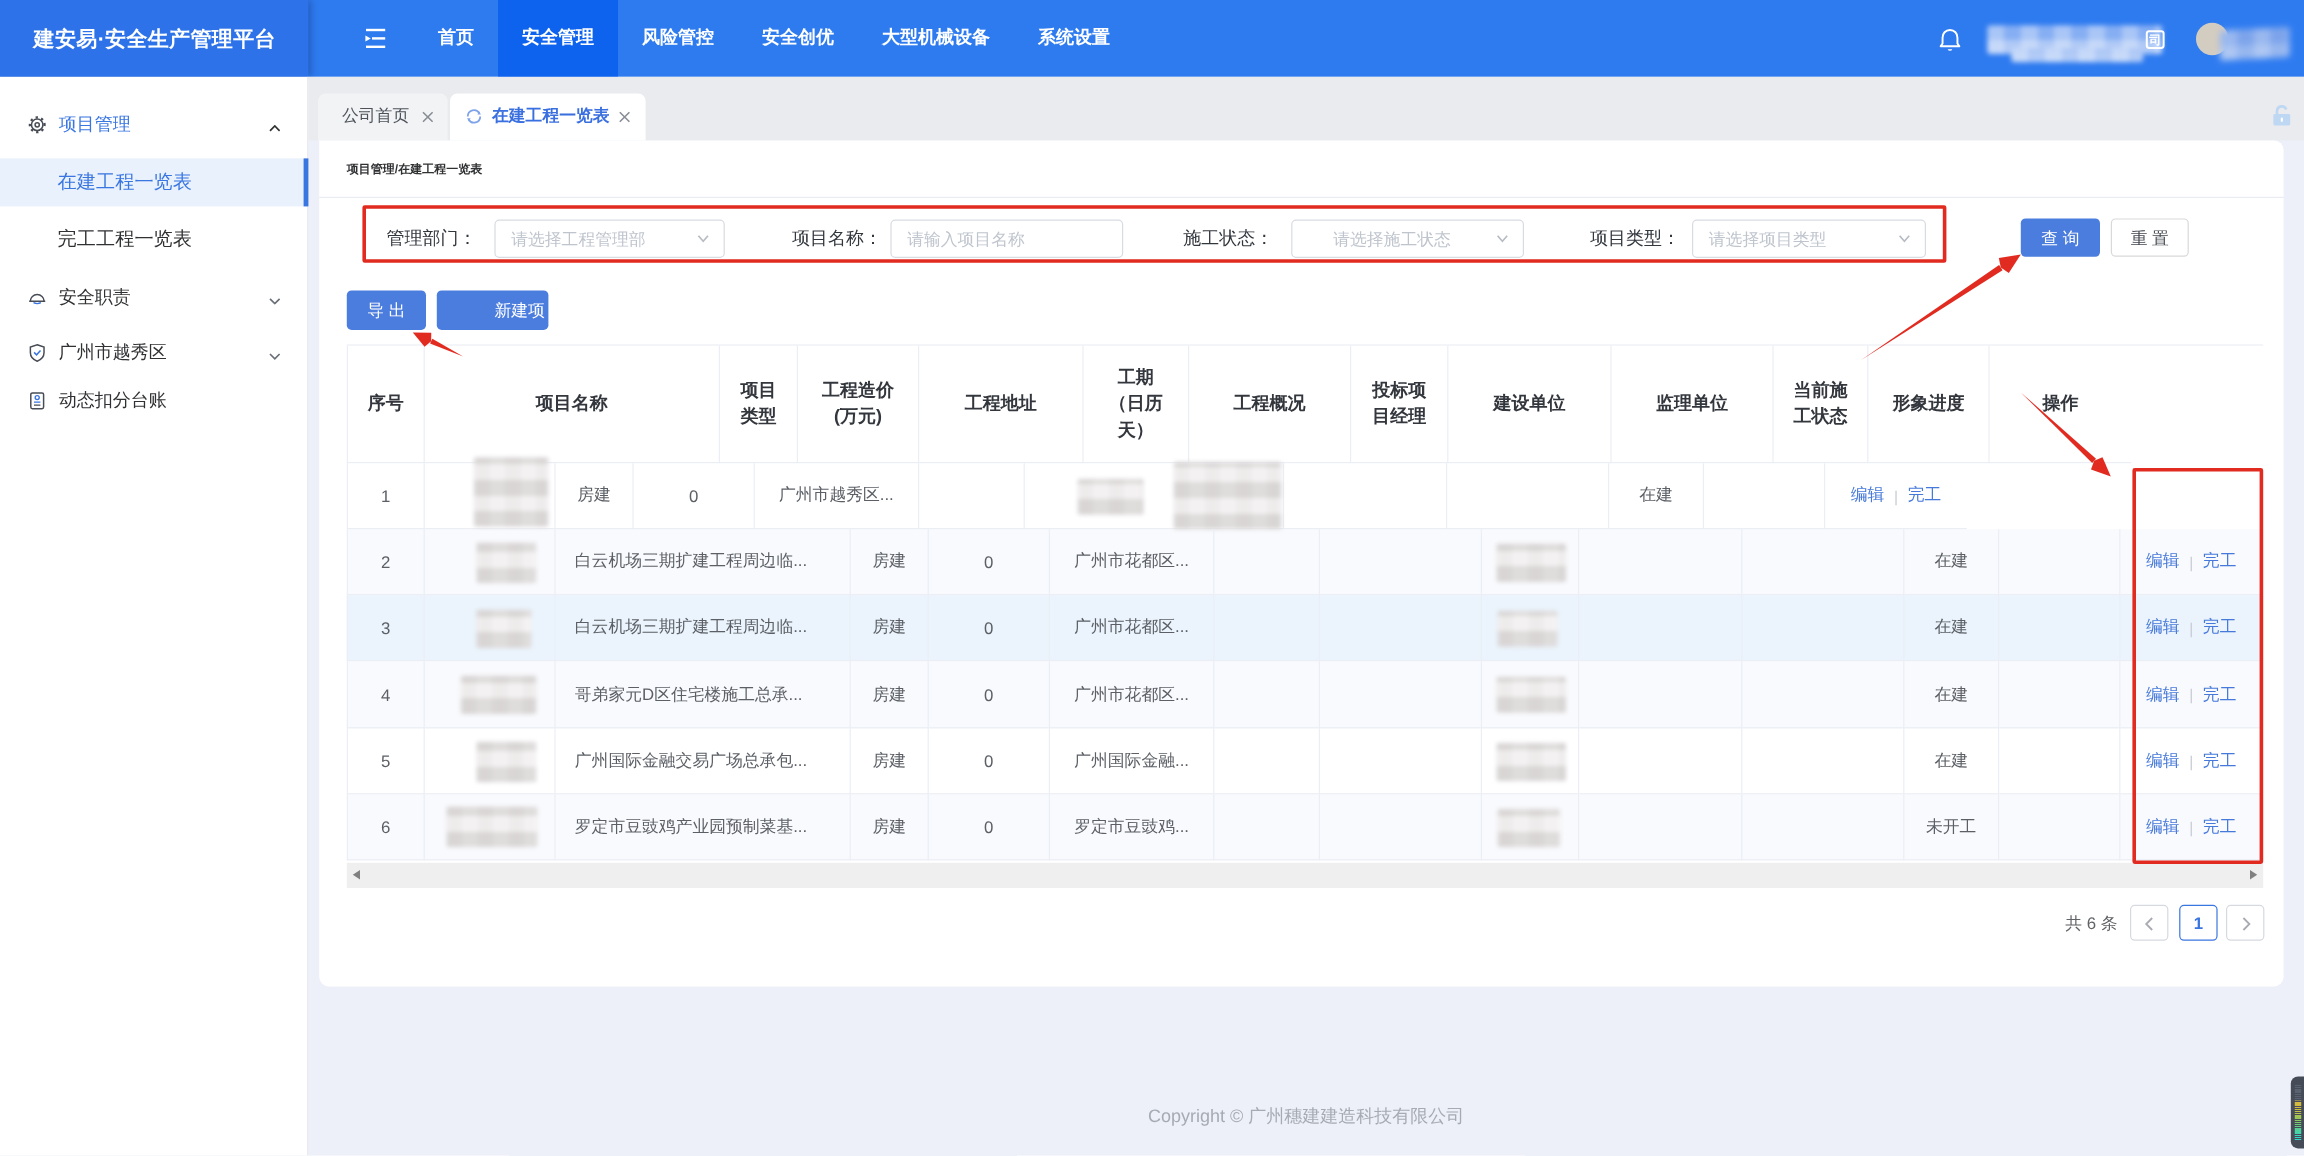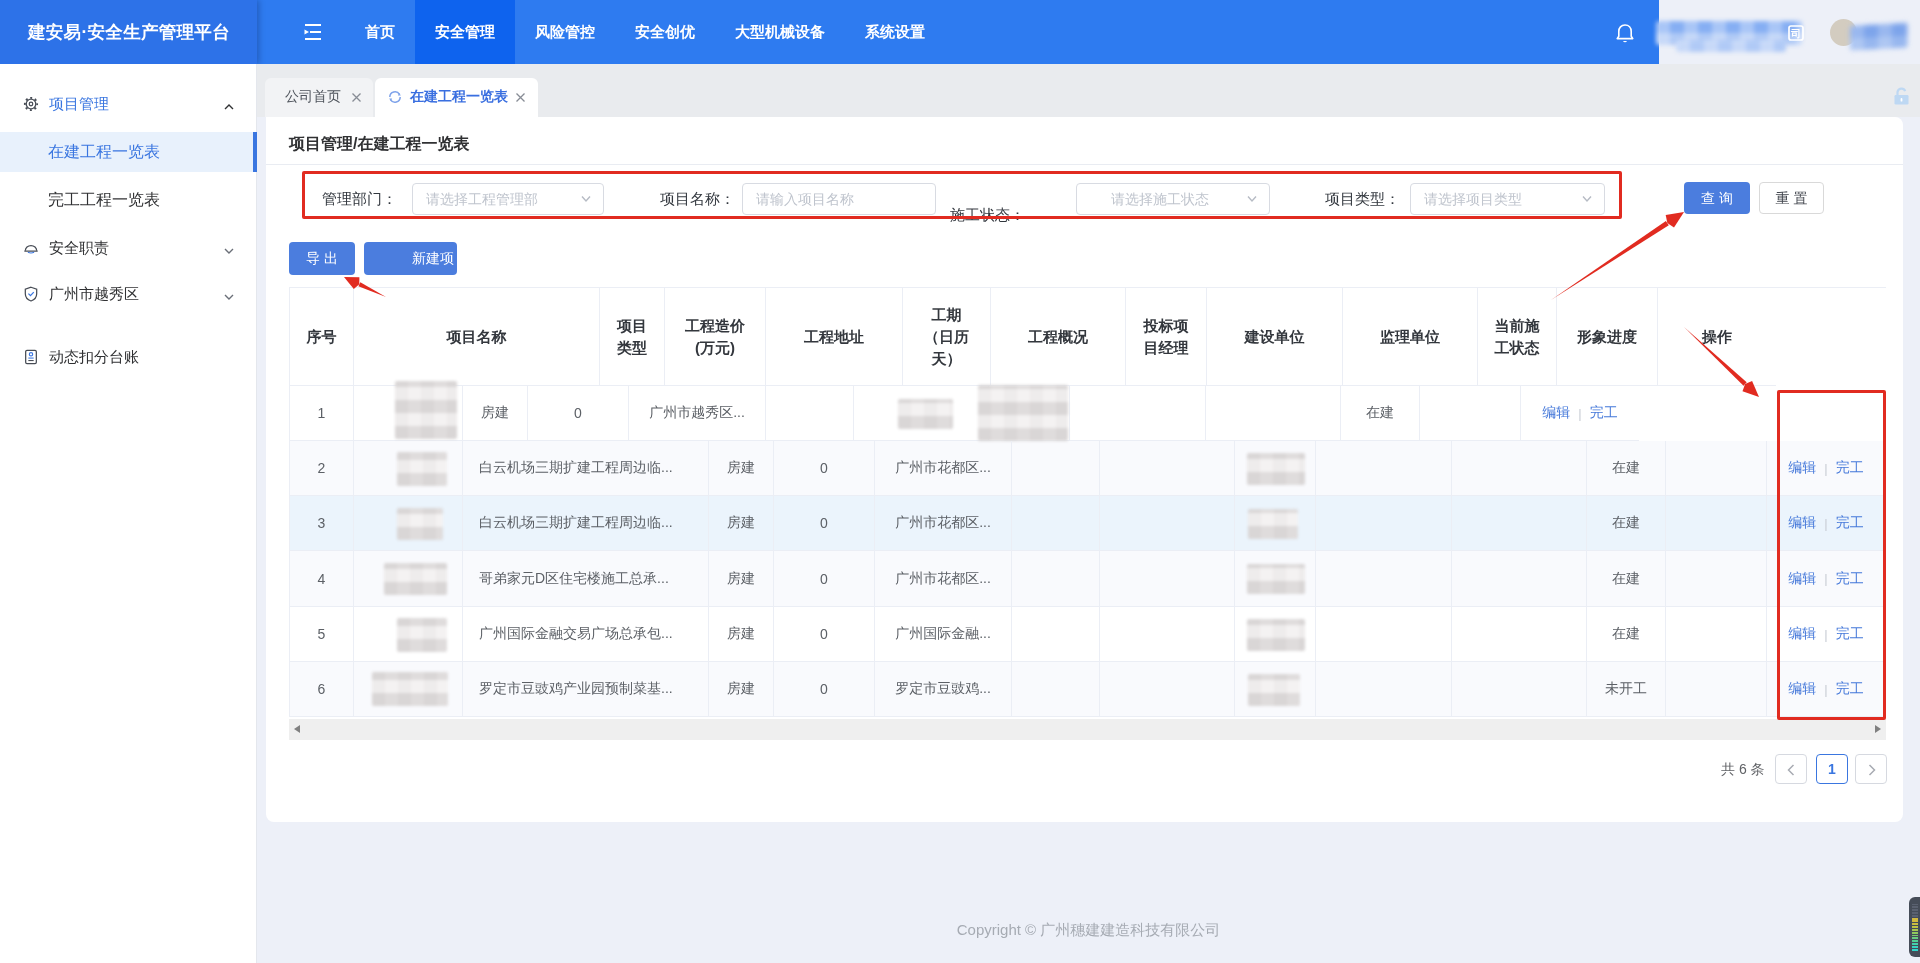--- a/index.html
+++ b/index.html
@@ -1,21 +1,21 @@
 <!DOCTYPE html>
 <html><head>
 <meta charset="utf-8">
 <style>
 * { margin:0; padding:0; box-sizing:border-box; }
 html,body { width:1920px; height:963px; overflow:hidden; }
 body { font-family:"Liberation Sans", sans-serif; position:relative; background:#edf0f8; }
 .abs { position:absolute; }
 
 
-#topbar { position:absolute; left:0; top:0; width:1659px; height:64px; background:#2e7bf0;padding-left:41px; }
+#topbar { position:absolute; left:0; top:0; width:1920px; height:64px; background:#2e7bf0;padding-left:41px; }
 #logo { position:absolute; left:0; top:0; width:257px; height:64px; background:#2d72e8; color:#fff; font-size:17.5px; font-weight:bold; line-height:64px; padding-left:28px; letter-spacing:0.3px; box-shadow:2px 0 6px rgba(0,0,40,0.25); }
 .navitem { position:absolute; top:0; height:64px; line-height:64px; color:#fff; font-size:15px; font-weight:bold; text-align:center; }
 .navitem.active { background:#0e63ee; }
 
 
 #sidebar { position:absolute; left:0; top:64px; width:257px; height:899px; background:#fff; border-right:1px solid #e4e7ed; }
 .side-top { position:absolute; left:0; width:257px; height:40px; color:#303133; font-size:15px; }
 .side-top .txt { position:absolute; left:49px; top:50%; transform:translateY(-50%); }
 .side-top .ic { position:absolute; left:23px; top:50%; transform:translateY(-50%); width:16px; height:16px; }
 .side-sub { position:absolute; left:0; width:257px; height:40px; color:#303133; font-size:15px; }
@@ -143,21 +143,21 @@
         <path d="M9 1.4 L15.4 3.6 L15.4 8.8 C15.4 12.9 12.7 15.6 9 16.9 C5.3 15.6 2.6 12.9 2.6 8.8 L2.6 3.6 Z" fill="none" stroke="#474c55" stroke-width="1.4"></path>
         <path d="M6.1 8.6 L8.4 10.9 L12.1 6.9" fill="none" stroke="#3a76e0" stroke-width="1.4"></path>
       </svg>
     <span class="txt">广州市越秀区</span>
     <span class="caret">
         <svg width="10" height="6" viewBox="0 0 10 6">
           <path d="M1 1 L5 5 L9 1" fill="none" stroke="#6a6f78" stroke-width="1.4"></path>
         </svg>
       </span>
   </div>
-  <div class="side-top" style="top:273px;">
+  <div class="side-top" style="top:250px;">
     <svg class="ic" viewBox="0 0 18 18">
         <rect x="3" y="1.6" width="12" height="14.8" rx="1.5" fill="none" stroke="#474c55" stroke-width="1.4"></rect>
         <circle cx="9" cy="6" r="1.9" fill="none" stroke="#3a76e0" stroke-width="1.3"></circle>
         <path d="M6 10.2 L12 10.2" stroke="#3a76e0" stroke-width="1.2"></path>
         <path d="M6 13 L12 13" stroke="#474c55" stroke-width="1.2"></path>
       </svg>
     <span class="txt">动态扣分台账</span>
   </div>
 </div>
 
@@ -181,32 +181,32 @@
   </div>
   <svg style="position:absolute; right:10px; top:23px;" width="17" height="19" viewBox="0 0 17 19">
     <rect x="1.5" y="8" width="14" height="9.5" rx="1.2" fill="#bed8f3"></rect>
     <path d="M4.5 8 L4.5 5.2 A4 4 0 0 1 12.2 4.2" fill="none" stroke="#bed8f3" stroke-width="2.2"></path>
     <rect x="7.6" y="11" width="1.8" height="3.6" rx="0.9" fill="#fff"></rect>
   </svg>
 </div>
 
 <div id="card">
 
-  <div class="abs" style="left:23px; top:17px; font-size:16px; font-weight:bold; color:#303133;">项目管理/在建工程一览表</div>
+  <div class="abs" style="left:23px; top:17px; font-size:10px; font-weight:bold; color:#303133;">项目管理/在建工程一览表</div>
   <div class="abs" style="left:0px; top:47px; width:1637px; height:1px; background:#e9ecf2;"></div>
 
   <div class="flabel" style="left:56px; top:66px;">管理部门：</div>
   <div class="fbox" style="left:146px; top:66px; width:192px;">请选择工程管理部
     <svg class="dn" viewBox="0 0 10 8">
         <path d="M1 1.5 L5 6 L9 1.5" fill="none" stroke="#b6bbc4" stroke-width="1.4"></path>
       </svg>
   </div>
   <div class="flabel" style="left:394px; top:66px;">项目名称：</div>
   <div class="fbox" style="left:476px; top:66px; width:194px;">请输入项目名称</div>
-  <div class="flabel" style="left:684px; top:66px;margin-top:16px;">施工状态：</div>
+  <div class="flabel" style="left:720px; top:66px;">施工状态：</div>
   <div class="fbox" style="left:810px; top:66px; width:194px;padding-left:34px;">请选择施工状态
     <svg class="dn" viewBox="0 0 10 8">
         <path d="M1 1.5 L5 6 L9 1.5" fill="none" stroke="#b6bbc4" stroke-width="1.4"></path>
       </svg>
   </div>
   <div class="flabel" style="left:1059px; top:66px;">项目类型：</div>
   <div class="fbox" style="left:1144px; top:66px; width:195px;">请选择项目类型
     <svg class="dn" viewBox="0 0 10 8">
         <path d="M1 1.5 L5 6 L9 1.5" fill="none" stroke="#b6bbc4" stroke-width="1.4"></path>
       </svg>

